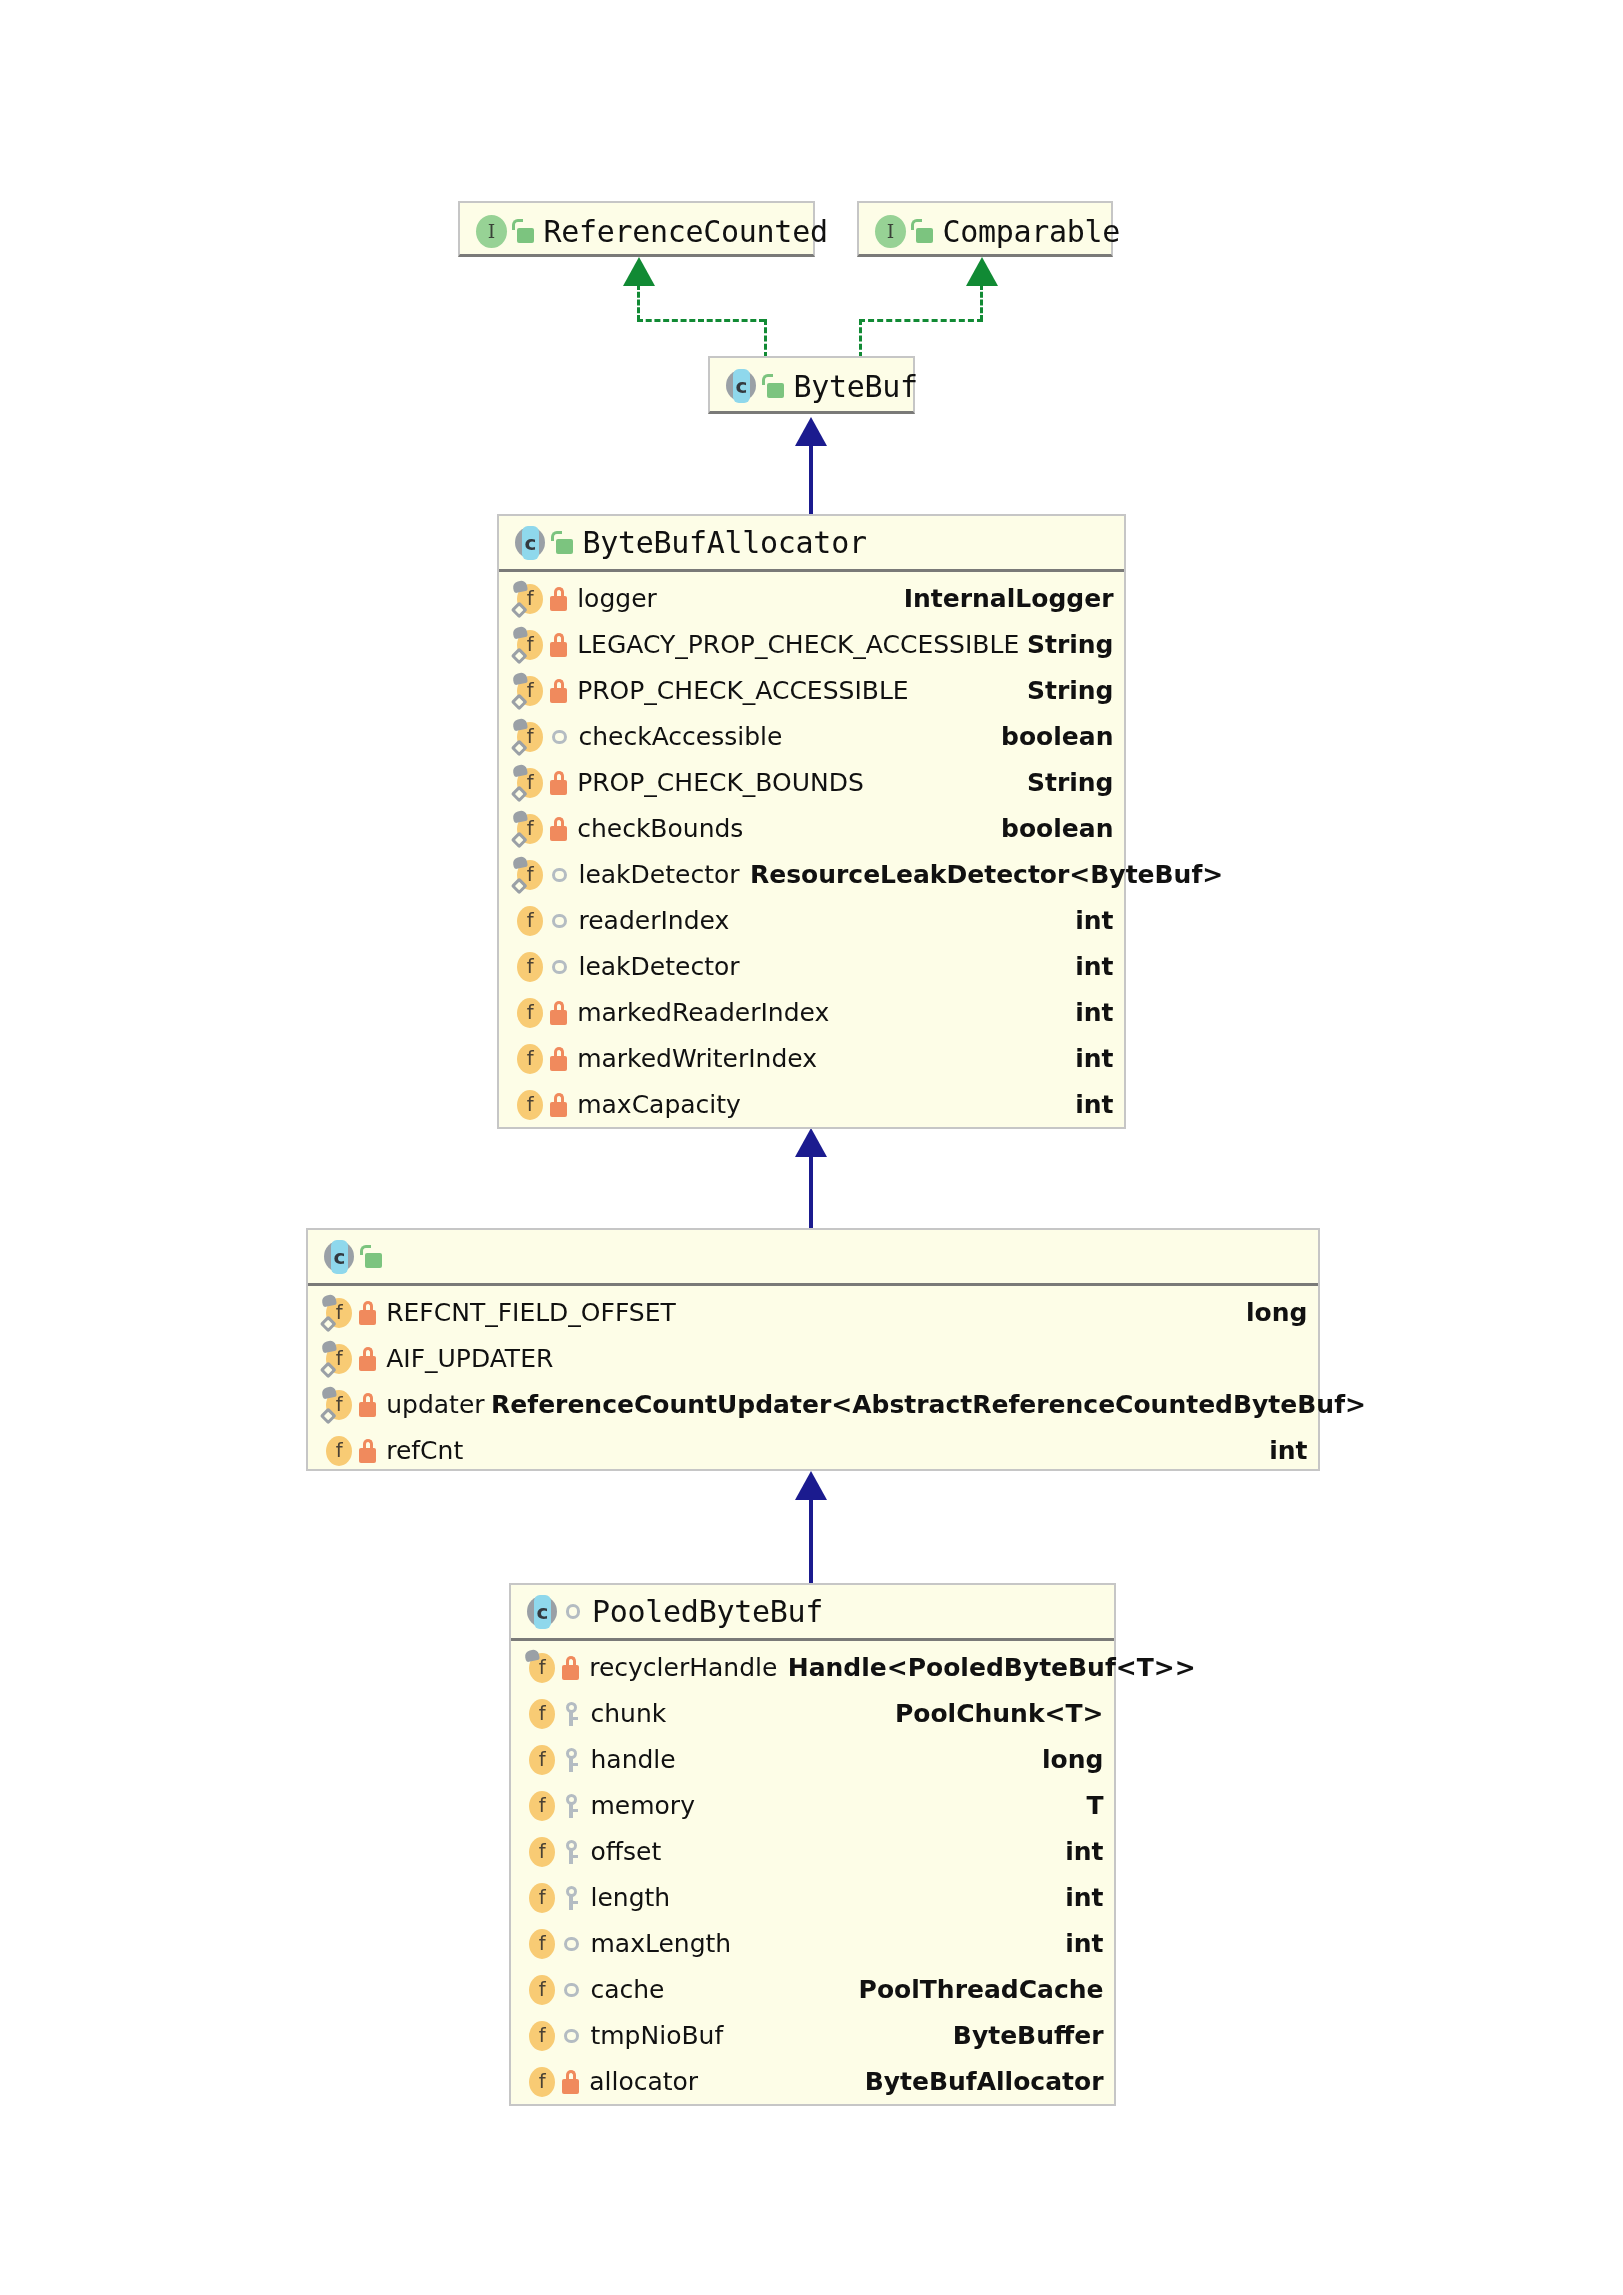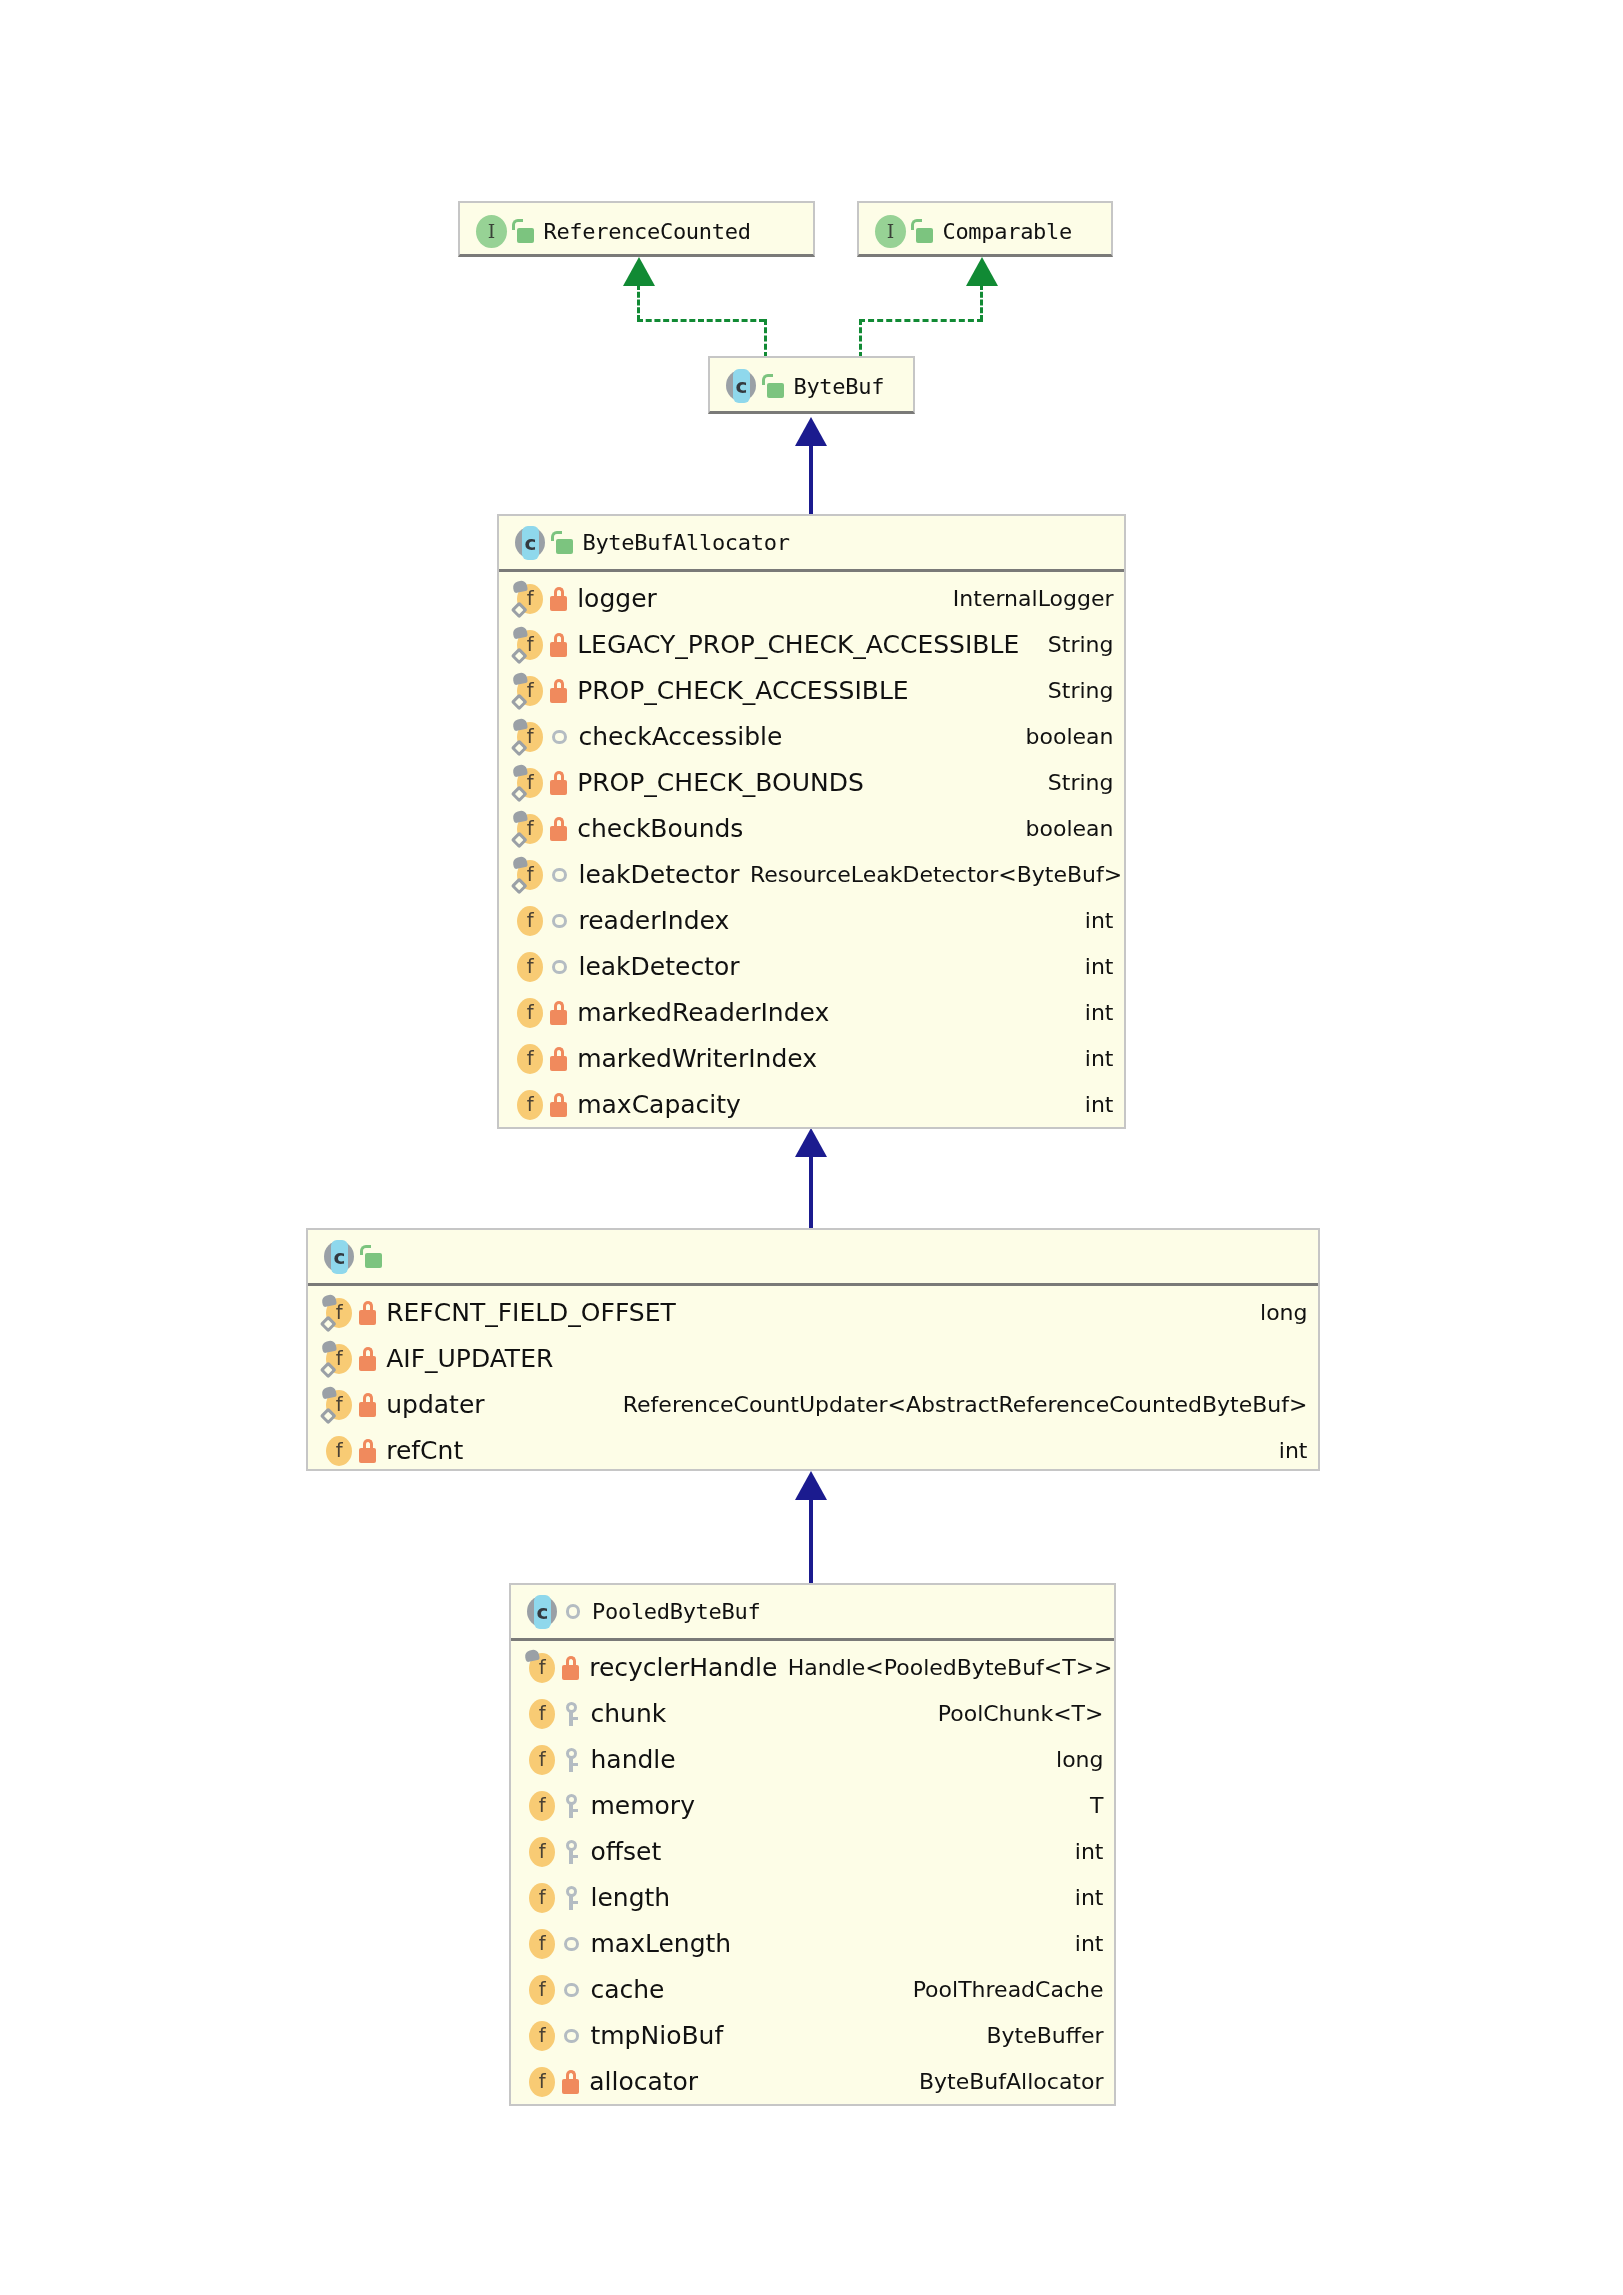--- a/index.html
+++ b/index.html
@@ -19,41 +19,42 @@
   .uml-box.titleonly{border-bottom:3.9px solid #7a7a78;}
   .uml-header{
     display:flex;align-items:center;
     box-sizing:border-box;
     height:56px;
     padding-left:14.4px;
   }
   .uml-box.compartmented > .uml-header{border-bottom:3.3px solid #7a7a78;}
   .uml-title{
     font-family:"DejaVu Sans Mono","Liberation Mono",monospace;
-    font-size:22px;color:#111;letter-spacing:-0.3px;white-space:nowrap;
+    font-size:30px;color:#111;letter-spacing:-0.3px;white-space:nowrap;
   }
   .uml-title.small{font-size:27.5px;}
   .uml-body{padding:3.9px 0 5.2px 0;}
 
   
   .row{
     display:flex;align-items:center;
     height:46px;
     padding-left:14.4px;padding-right:10.5px;
     box-sizing:border-box;
     white-space:nowrap;
   }
   .mname{
     font-size:25px;color:#111;
     font-family:"DejaVu Sans","Liberation Sans",sans-serif;
     text-align:center;
   }
   .mtype{
-    font-size:22px;color:#111;margin-left:auto;padding-left:6.5px;
+    font-size:25px;color:#111;margin-left:auto;padding-left:6.5px;
     font-family:"DejaVu Sans","Liberation Sans",sans-serif;
+    font-weight:bold;
   }
   .mtype.attached{margin-left:3.9px;}
 
   
   .ico{position:relative;flex:0 0 auto;display:inline-block;}
 
   
   .ico-class{width:34px;height:34px;margin-right:3.9px;}
   .ico-class .ovl{
     position:absolute;left:2px;top:1.3px;width:30px;height:31px;

